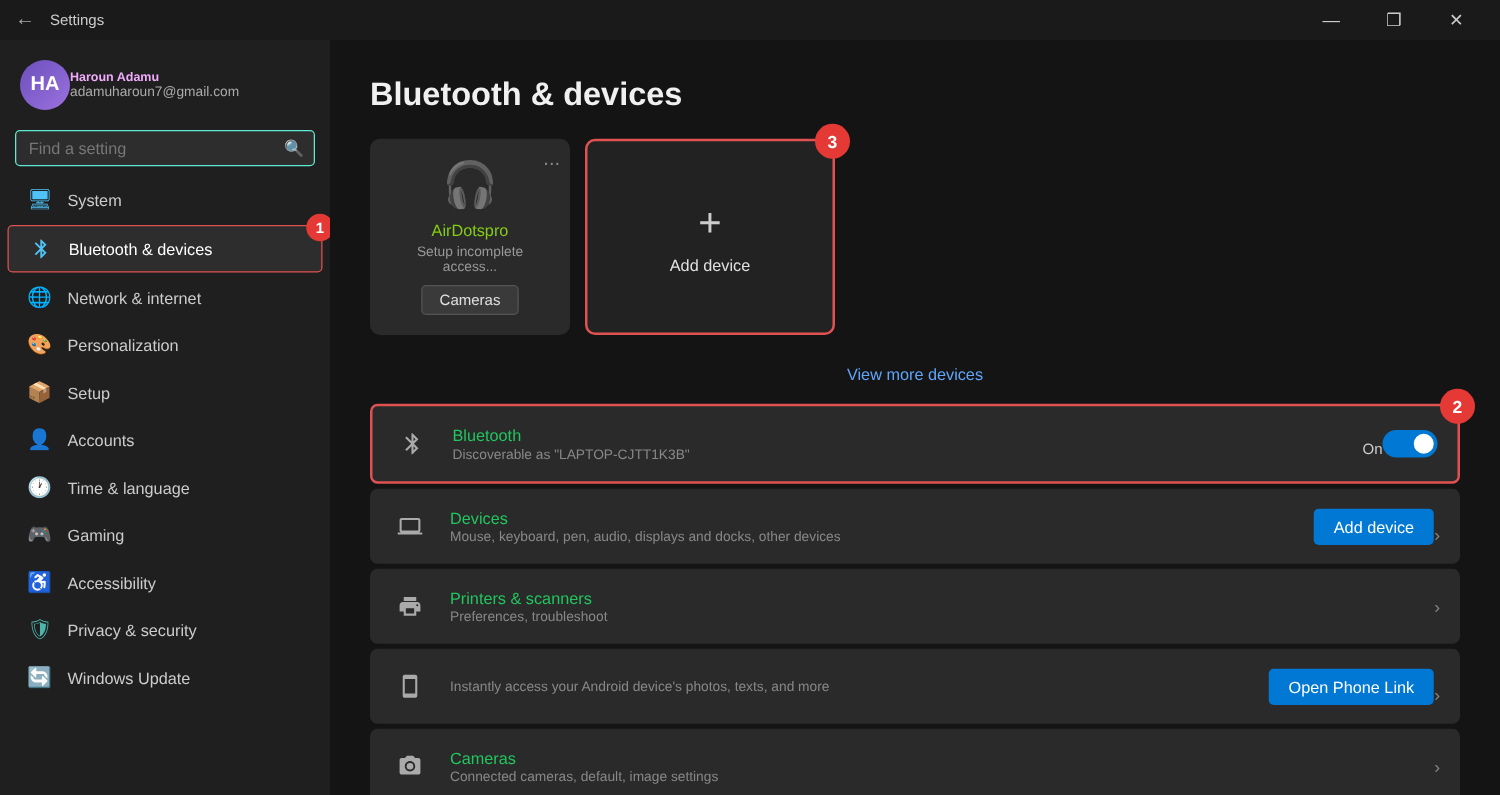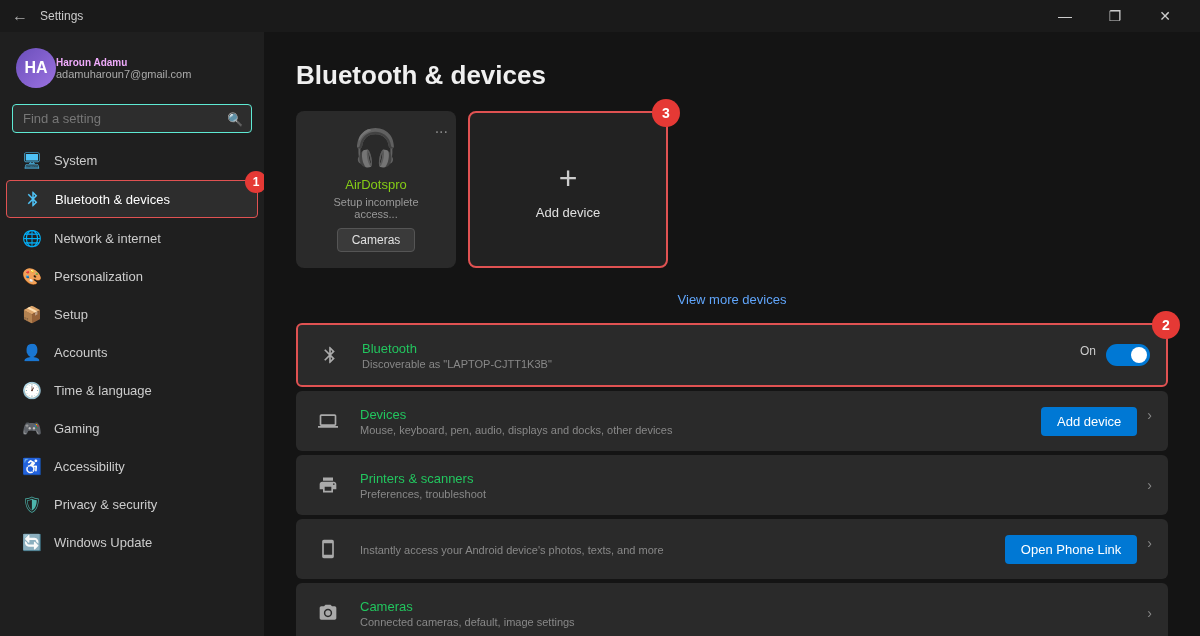--- a/index.html
+++ b/index.html
@@ -332,22 +332,21 @@
       font-weight: 500;
     }
     .settings-row-subtitle {
       font-size: 11px;
       color: #888;
       margin-top: 2px;
     }
 
     .settings-row-right {
       display: flex;
-      align-items: flex-start;
-      gap: 10px;
+      align-items: flex-end;
     }
 
     .chevron {
       color: #888;
       font-size: 14px;
     }
     .toggle-label {
       font-size: 12px;
       color: #ccc;
     }

